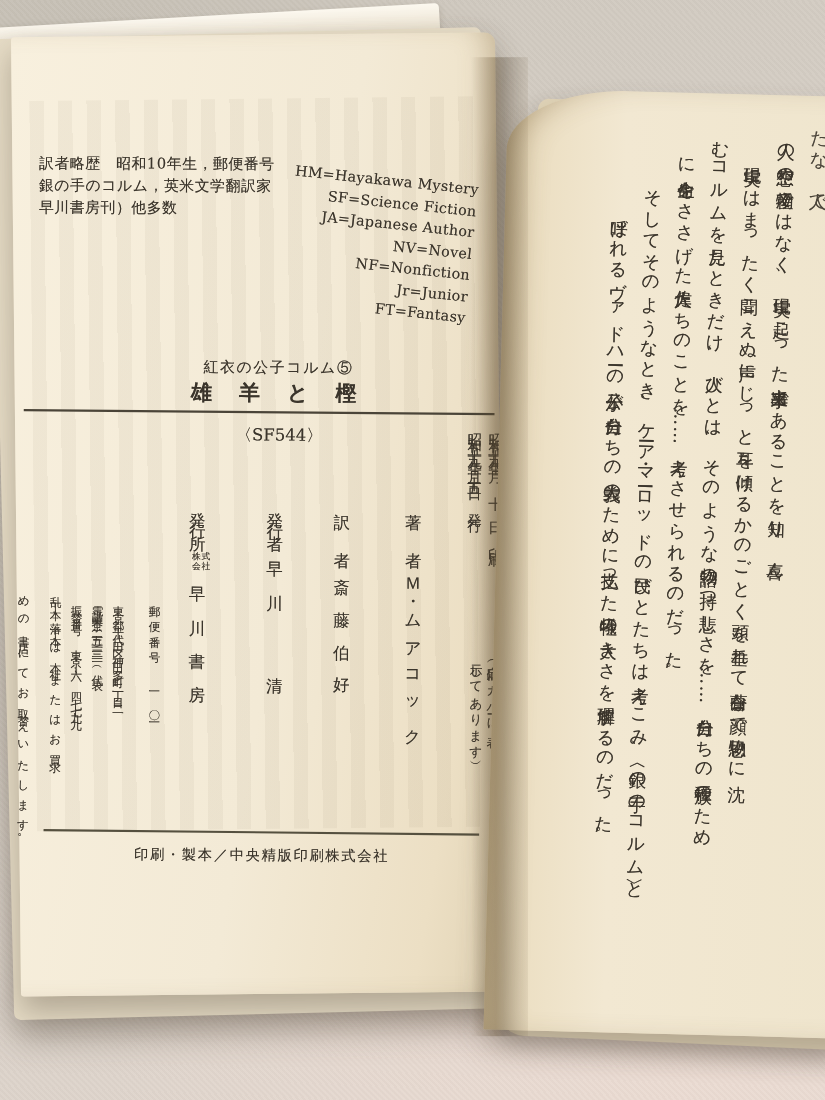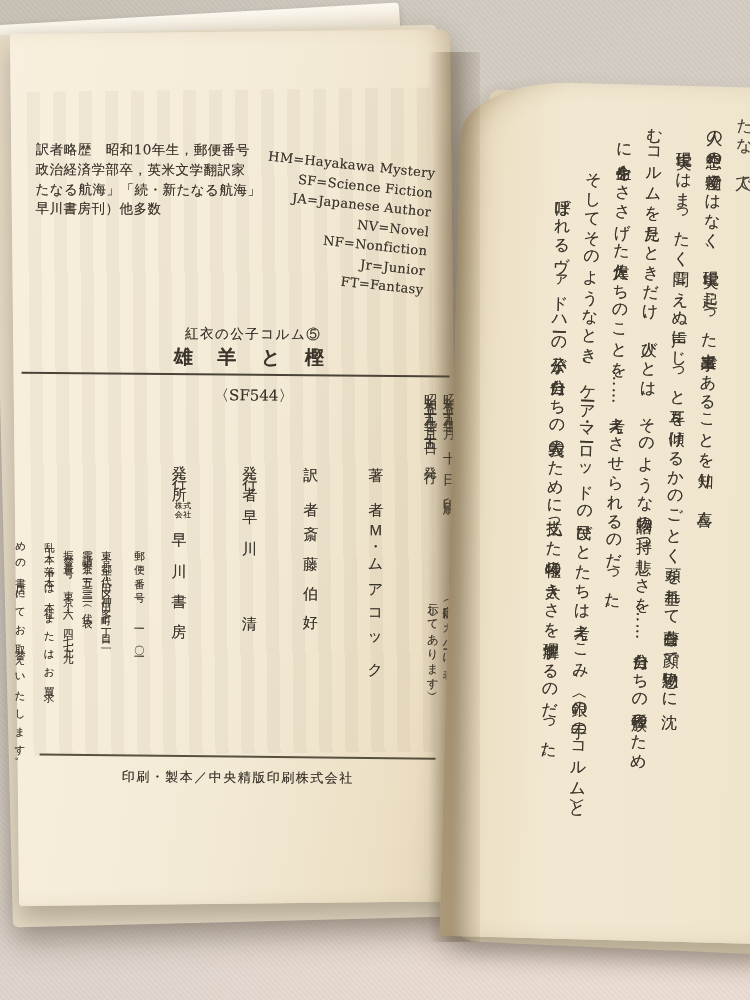--- a/index.html
+++ b/index.html
@@ -95,22 +95,21 @@
 
 <div class="cover-edge"></div>
 <div class="cover-edge2"></div>
 <div class="stack-left"></div>
 <div class="stack-right"></div>
 
 <div class="page-left ink soft">
 
   <div class="bio">
       <div class="bio-line bio-line-0">訳者略歴　昭和10年生，郵便番号</div>
-      <div class="bio-line bio-line-1">政治経済学部卒，英米文学翻訳家</div>
-      <div class="bio-line bio-line-3">たなる航海」「続・新たなる航海」</div>
+      <div class="bio-line bio-line-1">銀の手のコルム，英米文学翻訳家</div>
       <div class="bio-line bio-line-5">早川書房刊）他多数</div>
     </div>
 
   <div class="legend">
       <div class="legend-line legend-line-0">HM=Hayakawa Mystery</div>
       <div class="legend-line legend-line-1">SF=Science Fiction</div>
       <div class="legend-line legend-line-2">JA=Japanese Author</div>
       <div class="legend-line legend-line-3">NV=Novel</div>
       <div class="legend-line legend-line-4">NF=Nonfiction</div>
       <div class="legend-line legend-line-5">Jr=Junior</div>

